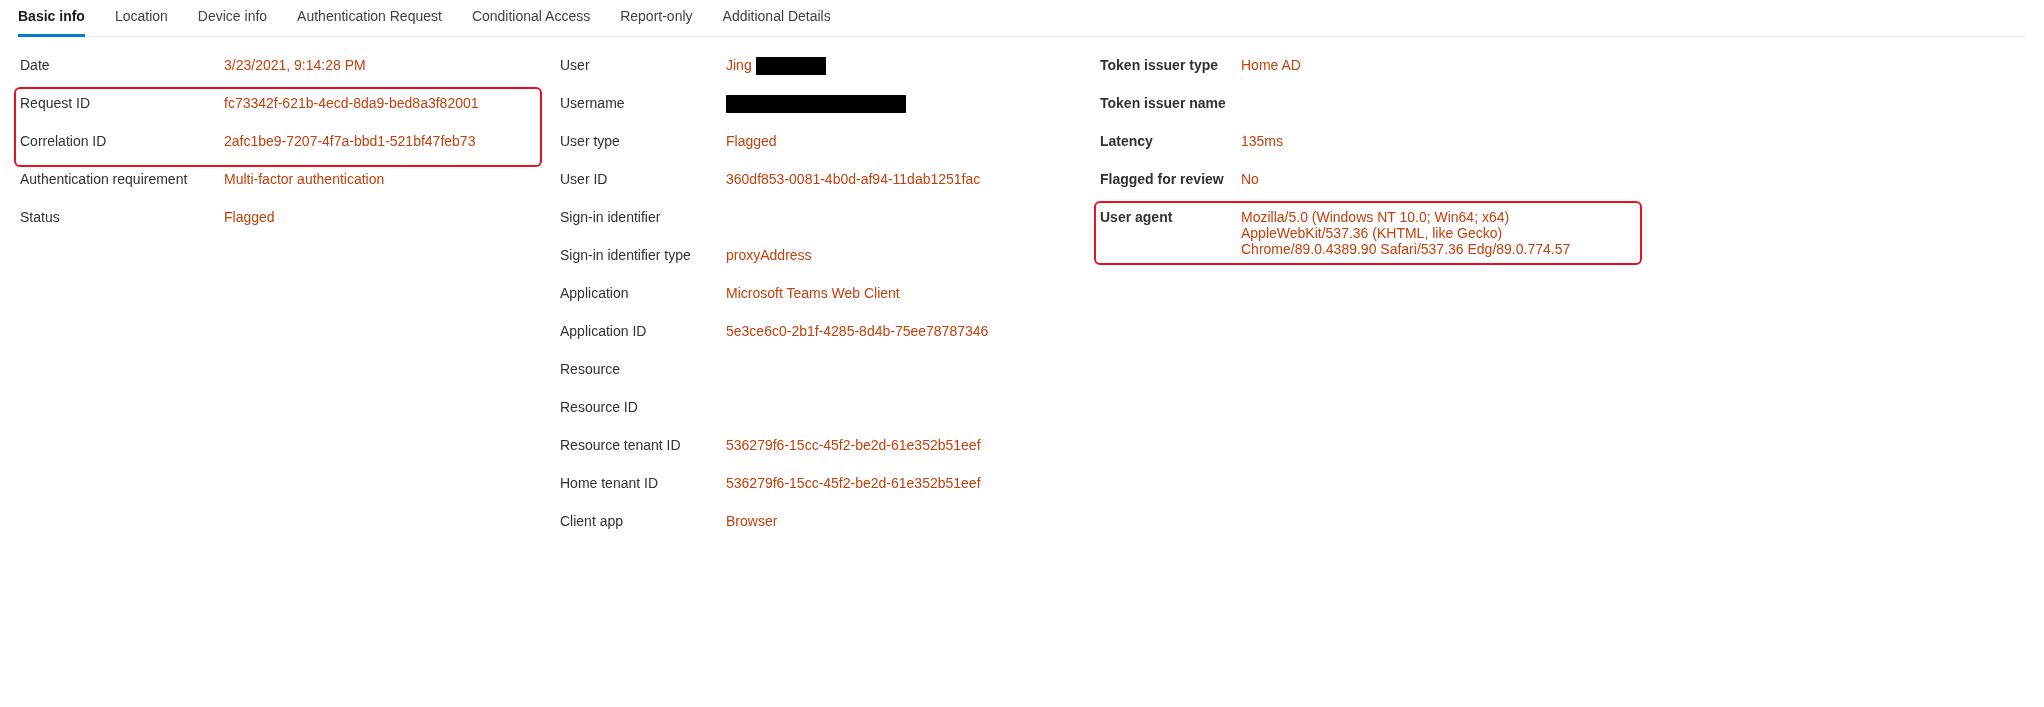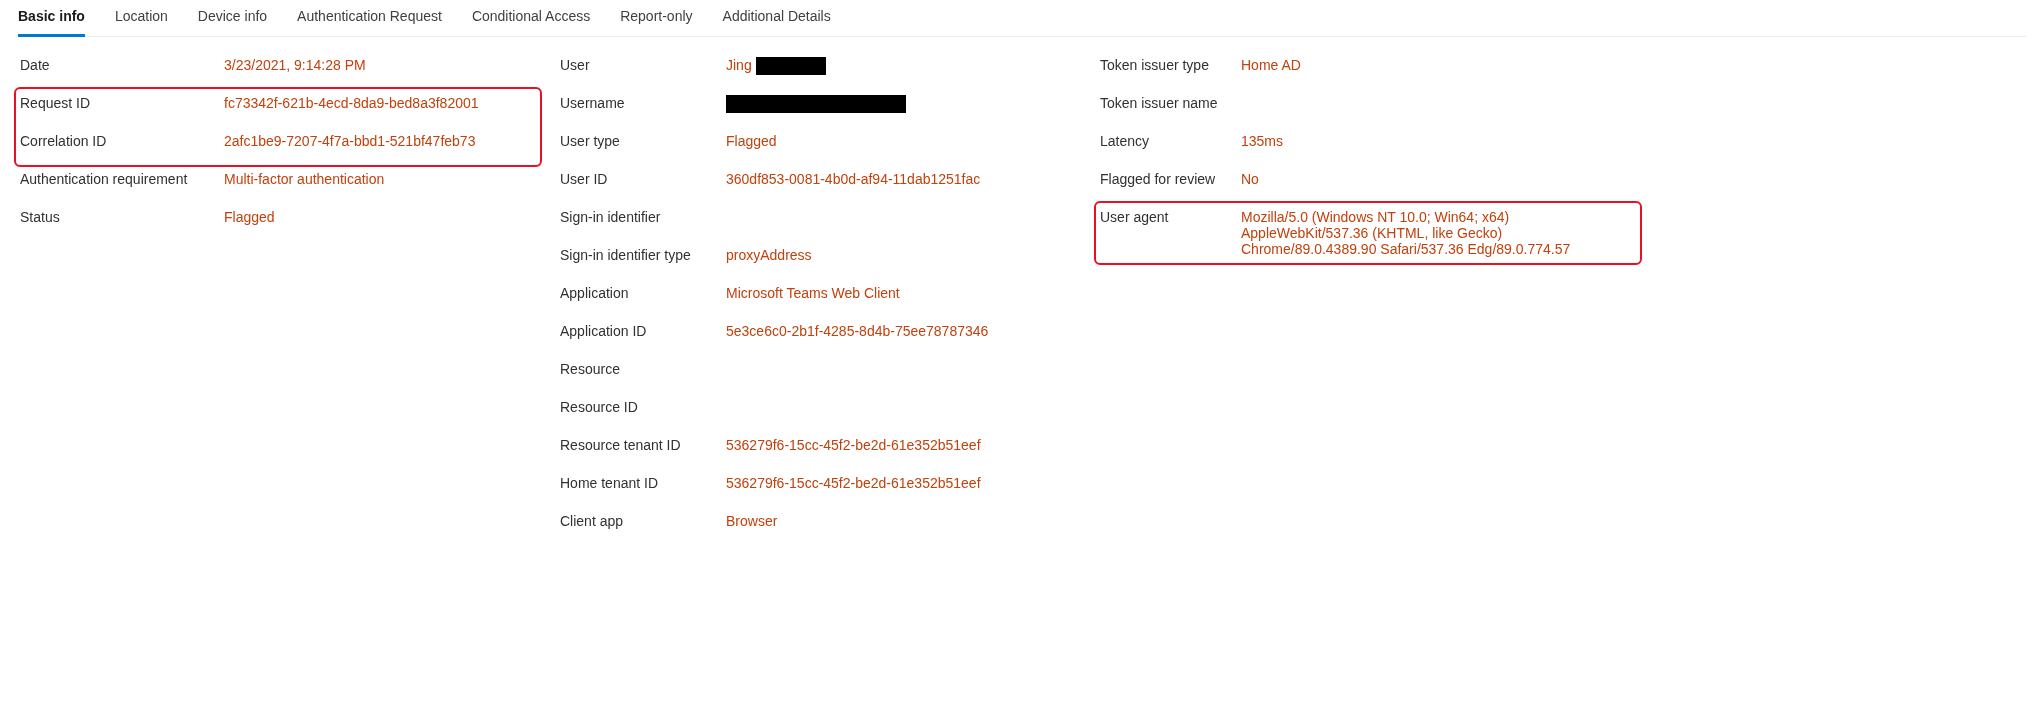--- a/index.html
+++ b/index.html
@@ -49,21 +49,21 @@
     min-height: 26px;
     padding: 6px 2px;
   }
   .label {
     width: 160px;
     flex: 0 0 160px;
     color: #323130;
     padding-right: 6px;
   }
   .col1 .label { width: 198px; flex: 0 0 198px; }
-  .col3 .label { width: 135px; flex: 0 0 135px; }
+  .col3 .label { width: 135px; flex: 0 0 135px; font-weight: bold; }
   .value {
     flex: 1 1 auto;
     word-break: break-word;
     color: #c2410c;
   }
 
   .redacted {
     display: inline-block;
     background: #000000;
     height: 18px;

